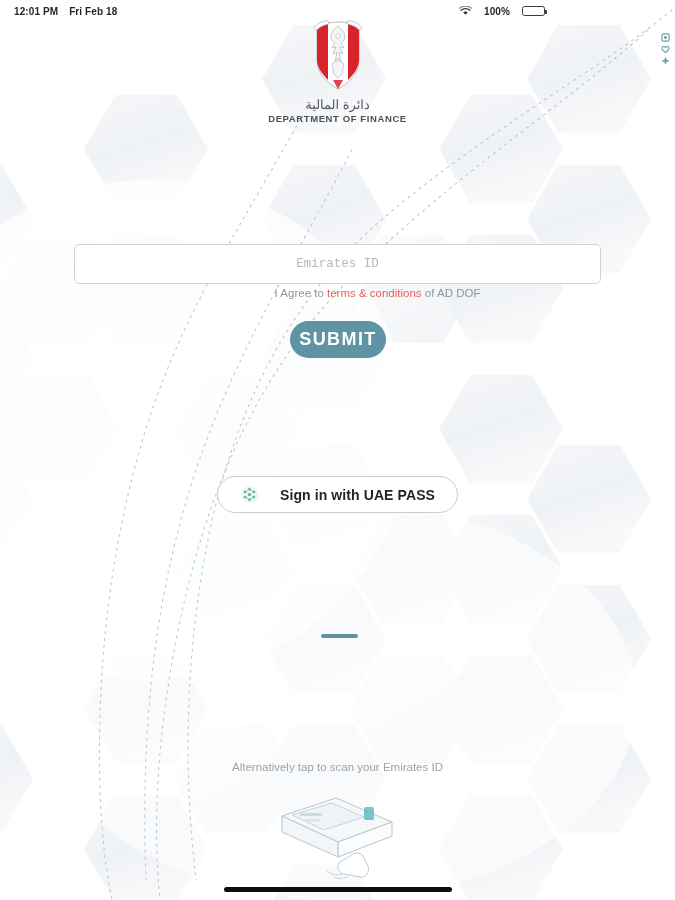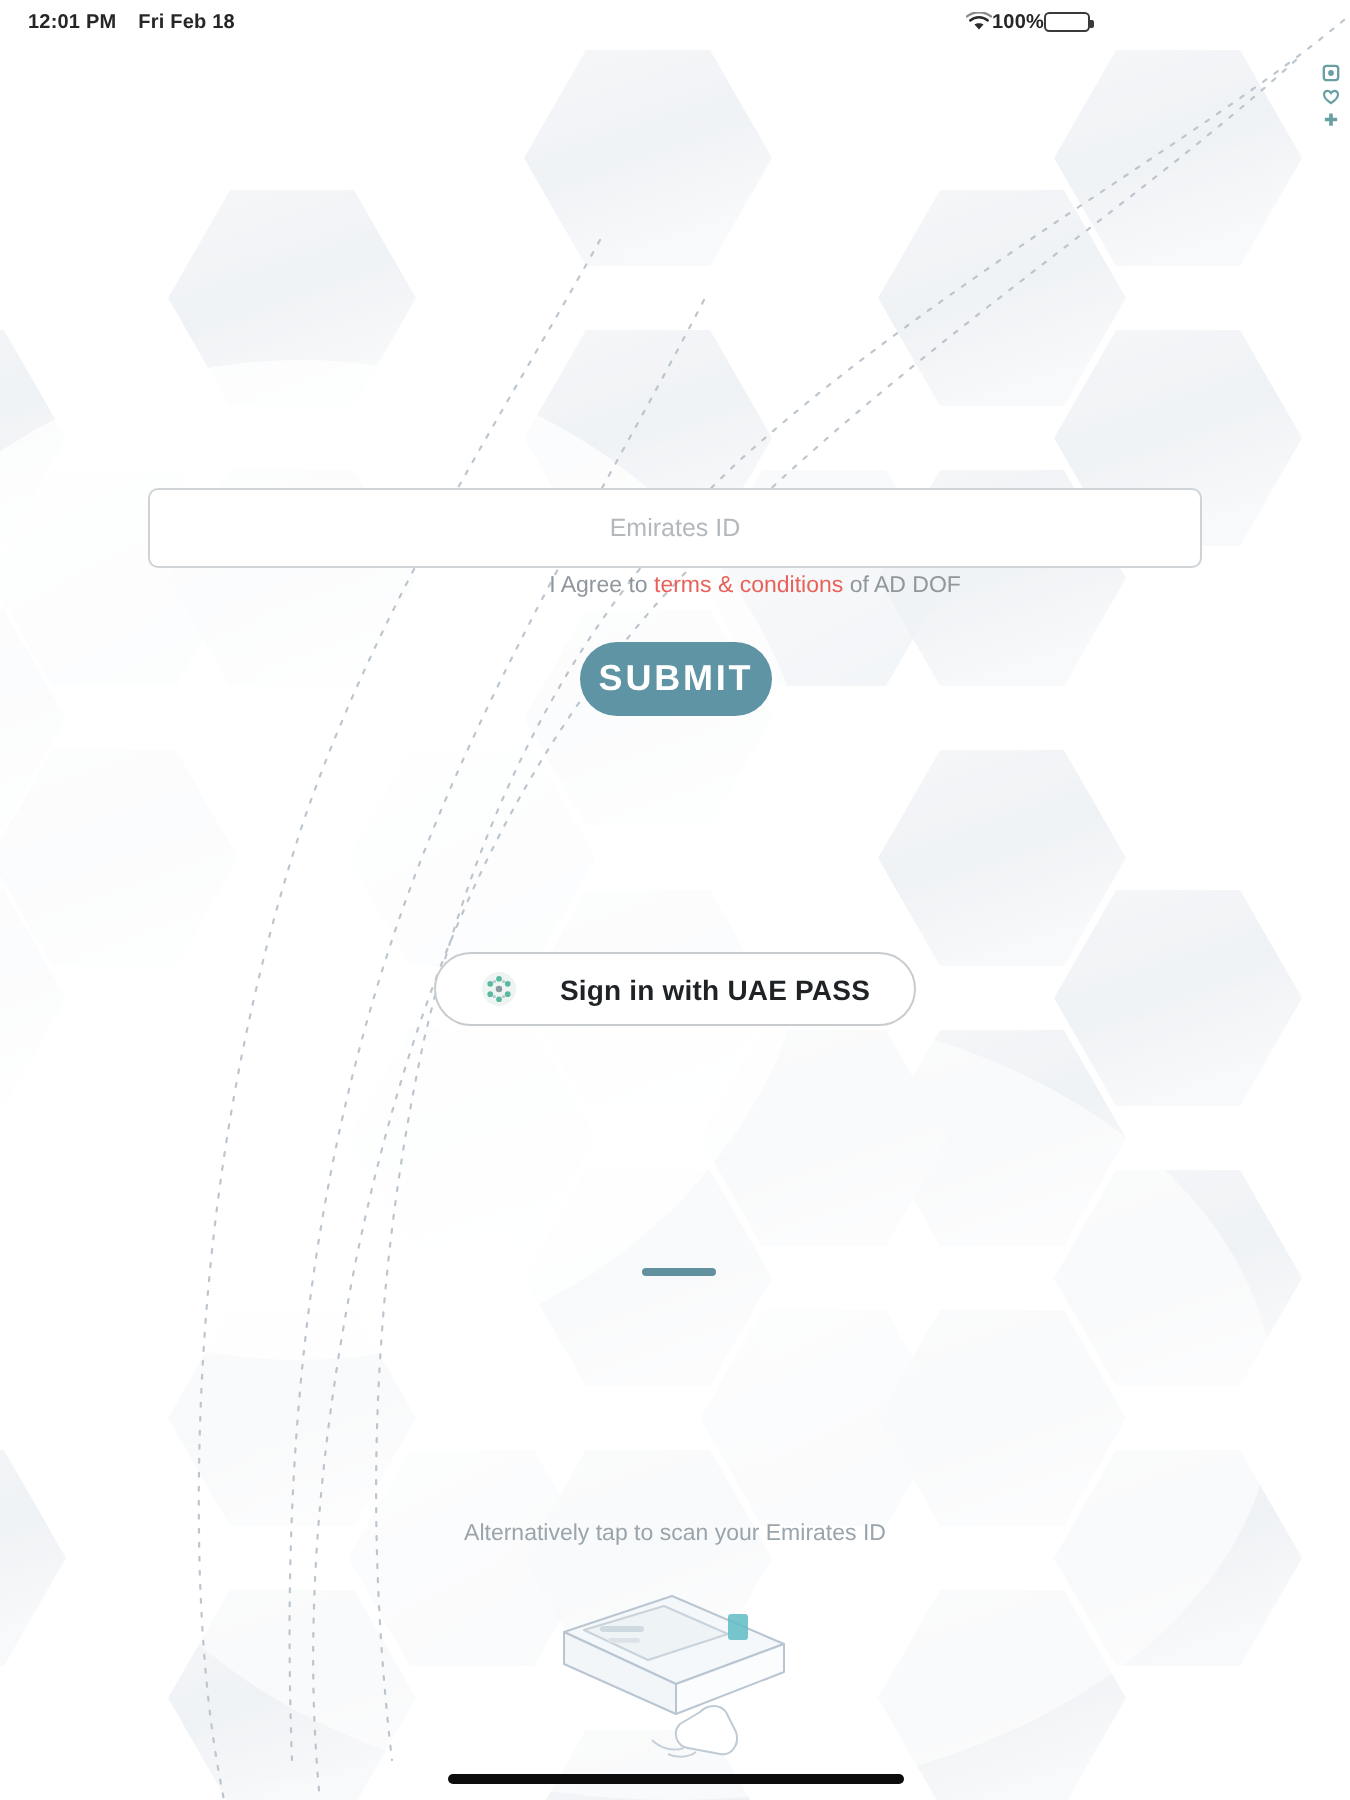--- a/index.html
+++ b/index.html
@@ -38,21 +38,21 @@
     display: flex;
     align-items: center;
     justify-content: space-between;
     padding: 0 14px;
     box-sizing: border-box;
     font-size: 10px;
     color: #262626;
     letter-spacing: 0.1px;
   }
   .sb-left { display: flex; align-items: center; gap: 11px; font-weight: 600; }
-  .sb-right { display: flex; align-items: center; gap: 0; font-weight: 600; }
+  .sb-right { display: flex; align-items: center; gap: 12px; font-weight: 600; }
   .wifi-ico { display: inline-block; width: 13px; height: 10px; }
   .batt {
     position: relative;
     width: 23px; height: 10px;
     border: 1px solid #3a3a3a;
     border-radius: 2.6px;
     box-sizing: border-box;
     padding: 1px;
   }
   .batt-fill {
@@ -115,21 +115,21 @@
     left: 74px; top: 244px;
     width: 527px; height: 40px;
     box-sizing: border-box;
     background: #ffffff;
     border: 1px solid #cfd3d6;
     border-radius: 5px;
     color: #a8aeb3;
     font-size: 12.5px;
     text-align: center;
     outline: none;
-    font-family: Liberation Sans, sans-serif;
+    font-family: Liberation Mono, monospace;
   }
   #eid-field::placeholder { color: #b3b8bd; opacity: 1; }
 
   #agree-row {
     position: absolute;
     left: 0; top: 287px;
     width: 675px;
     text-align: center;
     font-size: 11.5px;
     color: #8f969c;
@@ -337,20 +337,47 @@
                  C5.4 2.1 6.2 1.6 7 1.6 C8 1.6 8.9 2.4 8.9 3.6 C8.9 4.8 8 6.4 5 8.4 Z" fill="none" stroke="#4e8f94" stroke-width="1.2"></path>
       </svg>
     </span>
     <span class="edge-ico">
       <svg viewBox="0 0 10 10" width="9" height="9">
         <path d="M4 0.8 h2 v2.4 h2.4 v2 H6 v2.4 H4 V5.2 H1.6 v-2 H4 Z" fill="#4e8f94"></path>
       </svg>
     </span>
   </div>
 
+  <div id="logo-block">
+    <span id="emblem">
+      <svg viewBox="0 0 64 74" width="64" height="74">
+
+        <path d="M32 4 C22 4 14 7 11 9 L11 42 C11 56 22 66 32 71 C42 66 53 56 53 42 L53 9
+                 C50 7 42 4 32 4 Z" fill="#ffffff" stroke="#b9bcc0" stroke-width="1"></path>
+
+        <path d="M11 10 C14 8 18 6.5 22 5.8 L22 62 C16 56 11 49 11 42 Z" fill="#d8232a"></path>
+        <path d="M53 10 C50 8 46 6.5 42 5.8 L42 62 C48 56 53 49 53 42 Z" fill="#d8232a"></path>
+
+        <path d="M8 10 C10 6 16 3 22 2.6 L23 6 C18 6.8 13 9 11 12 Z" fill="#ffffff" stroke="#b9bcc0" stroke-width=".8"></path>
+        <path d="M56 10 C54 6 48 3 42 2.6 L41 6 C46 6.8 51 9 53 12 Z" fill="#ffffff" stroke="#b9bcc0" stroke-width=".8"></path>
+
+        <g fill="#f4f4f5" stroke="#b9bcc0" stroke-width=".8">
+          <path d="M32 8 C28 11 25 15 25 19 C25 22 27 24 29 25 L26 30 L30 29 L27 36 L31 34
+                   L29 44 L32 40 L35 44 L33 34 L37 36 L34 29 L38 30 L35 25 C37 24 39 22 39 19
+                   C39 15 36 11 32 8 Z"></path>
+          <path d="M26 46 L32 42 L38 46 L36 56 L32 60 L28 56 Z"></path>
+        </g>
+        <circle cx="32" cy="18" r="2.2" fill="#ffffff" stroke="#b9bcc0" stroke-width=".7"></circle>
+
+        <path d="M27 62 L32 71 L37 62 Z" fill="#d8232a" opacity=".85"></path>
+      </svg>
+    </span>
+    <div id="logo-ar">دائرة المالية</div>
+    <div id="logo-en">DEPARTMENT OF FINANCE</div>
+  </div>
 
   <input id="eid-field" type="text" placeholder="Emirates ID" style="">
 
   <div id="agree-row">
     <span>I Agree to </span><span class="link">terms &amp; conditions</span><span> of AD DOF</span>
   </div>
 
   <button id="submit-btn">SUBMIT</button>
 
   <div id="uaepass-btn">

